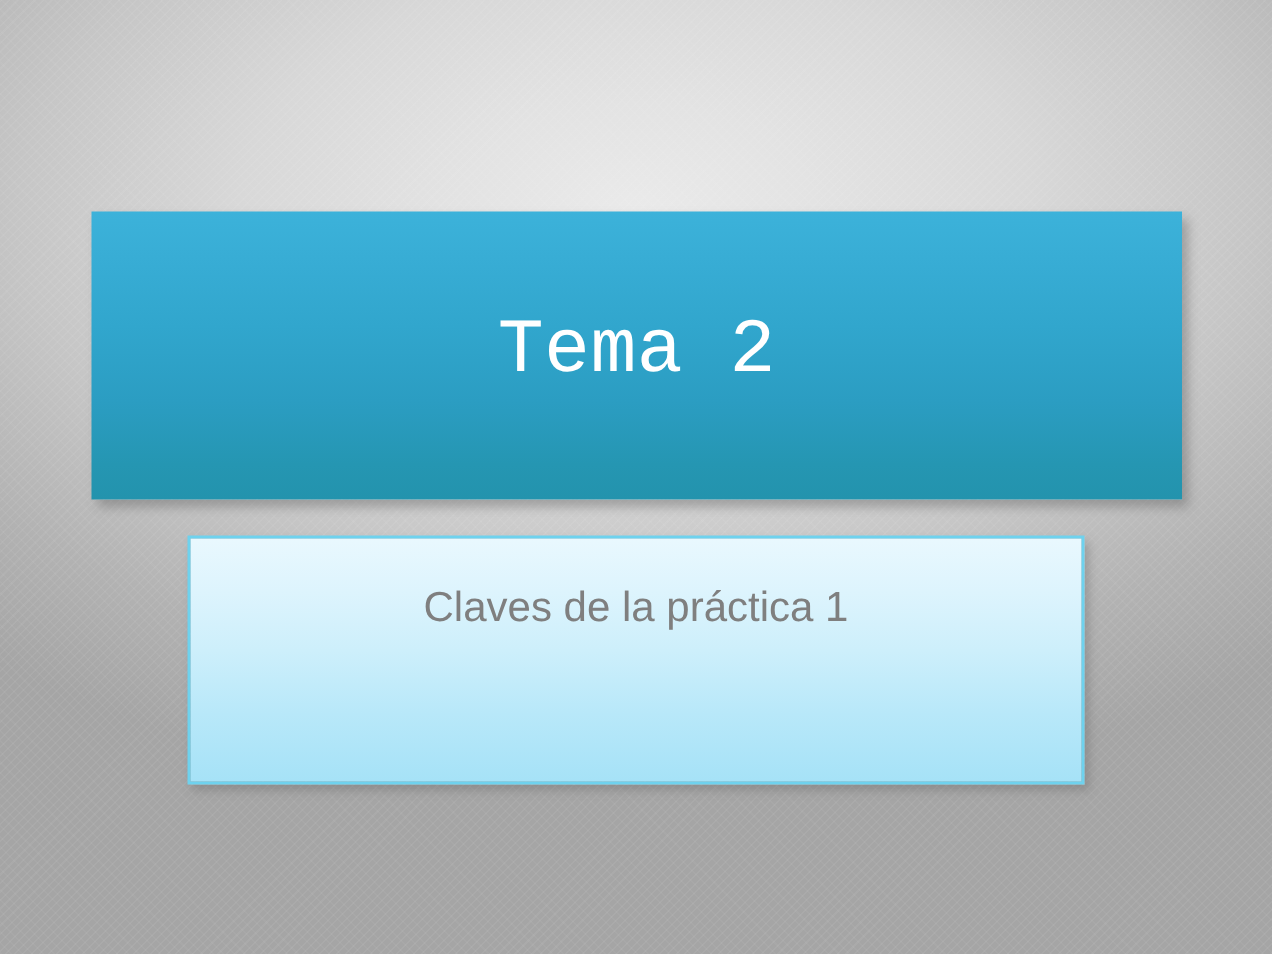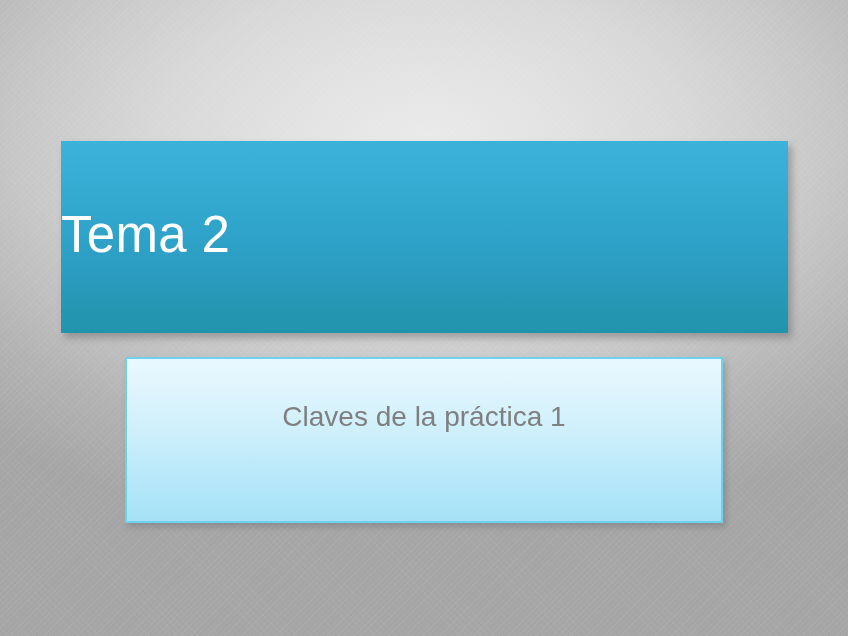--- a/index.html
+++ b/index.html
@@ -60,20 +60,22 @@
     background: linear-gradient(to bottom,
         #3cb2da 0%,
         #38add5 16%,
         #31a6cd 40%,
         #2b9dc2 66%,
         #2596b2 88%,
         #2393ad 100%);
     box-shadow: 4px 5px 7px rgba(90, 90, 90, 0.42);
     display: flex;
     align-items: center;
+    justify-content: center;
+    font-family: Liberation Mono, monospace;
   }
   #title-text {
     color: #ffffff;
     font-size: 51px;
     font-weight: 400;
     letter-spacing: 0.3px;
     line-height: 1.1;
     text-align: center;
     white-space: pre;
     transform: translateY(-2px);
@@ -91,21 +93,21 @@
     background: linear-gradient(to bottom,
         #e9f8fe 0%,
         #ddf4fd 22%,
         #cdeffb 46%,
         #b8e8f9 72%,
         #a6e2f7 100%);
     box-shadow: 3px 4px 6px rgba(95, 95, 95, 0.35);
     display: flex;
     flex-direction: column;
     align-items: center;
-    padding-top: 31px;
+    padding-top: 19px;
   }
   .subtitle-line {
     color: #7f7f7f;
     font-size: 28px;
     font-weight: 400;
     line-height: 1.92;
     text-align: center;
     white-space: pre;
   }
 </style>

